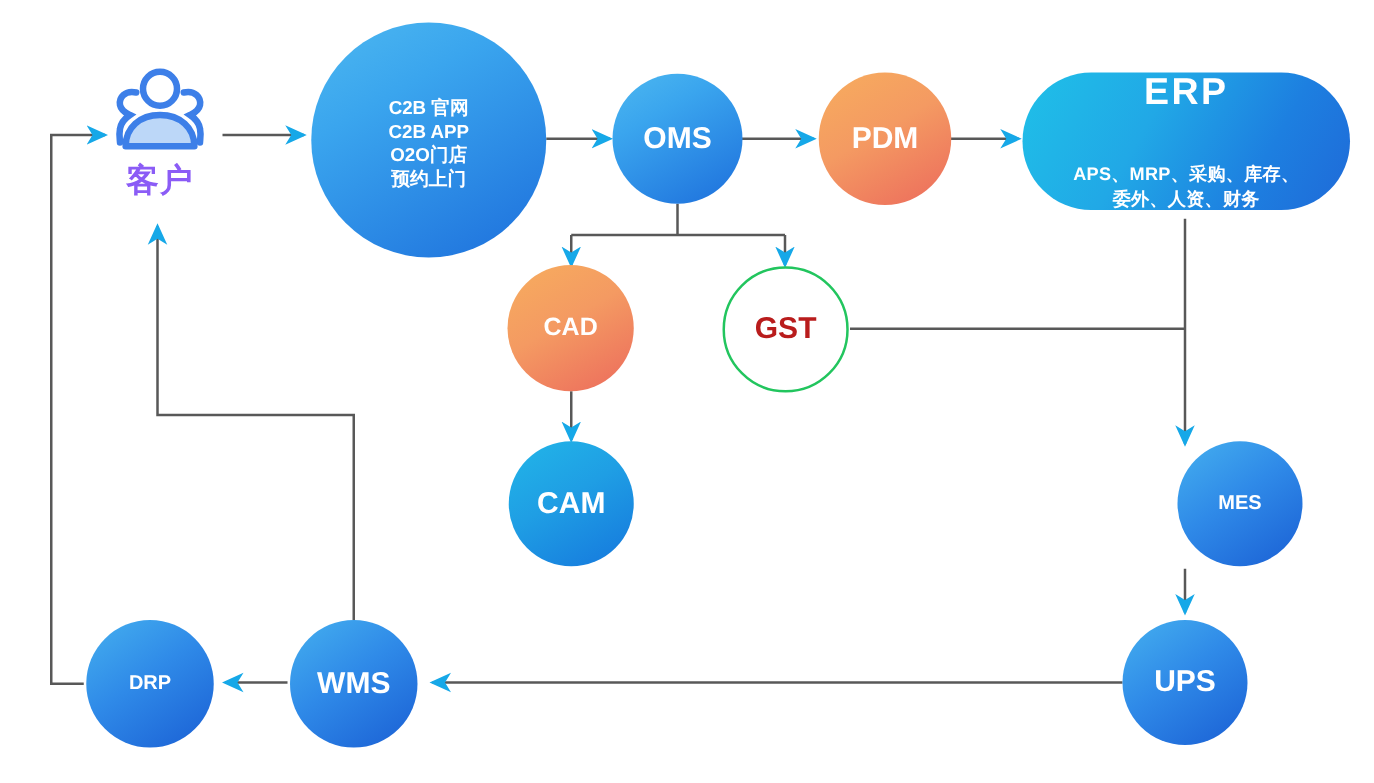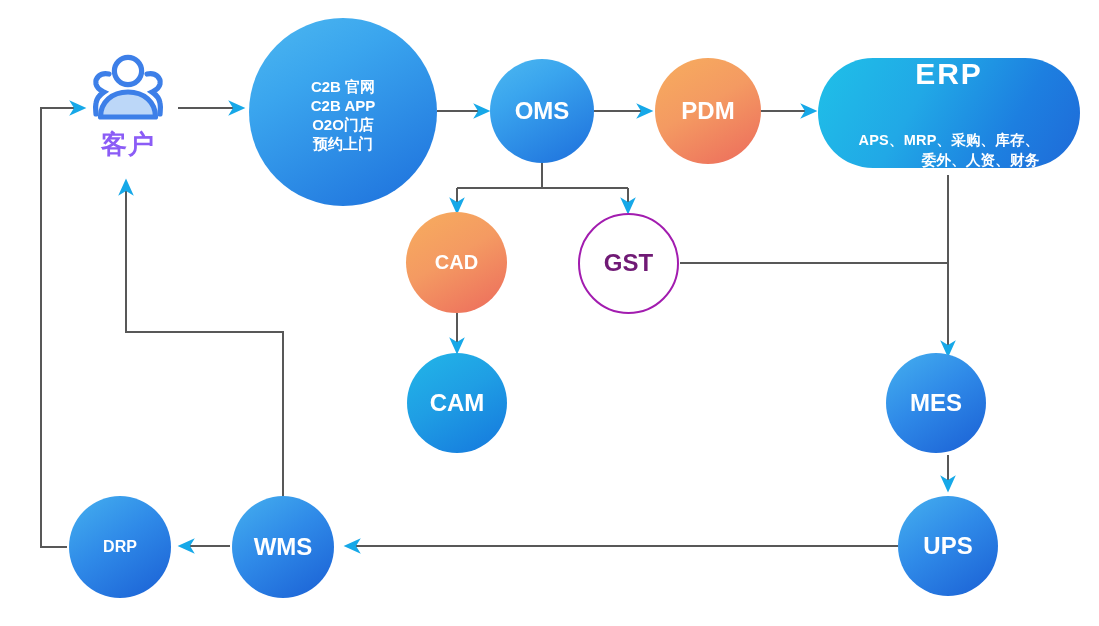--- a/index.html
+++ b/index.html
@@ -52,22 +52,22 @@
   }
   .g-erp {
     background: linear-gradient(120deg, #1fc0e8 0%, #21a8e6 38%, #1d7fe0 72%, #1f6ad8 100%);
     gap: 20px;
   }
   .g-orange {
     background: linear-gradient(150deg, #f7ad5e 0%, #f49a62 45%, #ec6a5c 100%);
   }
   .g-outline {
     background: #ffffff;
-    border: 2px solid #a21caf;
-    color: #701a75;
+    border: 2px solid #22c55e;
+    color: #b91c1c;
   }
 
   .node-title { font-size: 25px; letter-spacing: 0.5px; }
   .node-title-lg { font-size: 30px; letter-spacing: 2px; }
   .node-sub { font-size: 14.5px; font-weight: bold; letter-spacing: 0.2px; }
   .node-sub-tight { font-size: 15px; font-weight: bold; line-height: 1.28; }
 
   
   #customer {
     position: absolute;
@@ -170,39 +170,39 @@
   <div class="node circle g-blue" style="left:490px; top:59px; width:104px; height:104px; font-size:24px;">
     <span>OMS</span>
   </div>
 
   <div class="node circle g-orange" style="left:655px; top:58px; width:106px; height:106px; font-size:24px;">
     <span>PDM</span>
   </div>
 
   <div class="node pill g-erp" style="left:818px; top:58px; width:262px; height:110px;">
     <div class="node-title-lg">ERP</div>
-    <div class="node-sub" style="margin-top:20px; line-height:1.35;text-align:right;">
+    <div class="node-sub" style="margin-top:20px; line-height:1.35;">
       <div>APS、MRP、采购、库存、</div>
       <div>委外、人资、财务</div>
     </div>
   </div>
 
   <div class="node circle g-orange" style="left:406px; top:212px; width:101px; height:101px; font-size:20px;">
     <span>CAD</span>
   </div>
 
   <div class="node circle g-outline" style="left:578px; top:213px; width:101px; height:101px; font-size:24px;">
     <span>GST</span>
   </div>
 
   <div class="node circle g-cyan" style="left:407px; top:353px; width:100px; height:100px; font-size:24px;">
     <span>CAM</span>
   </div>
 
-  <div class="node circle g-blue-deep" style="left:886px; top:353px; width:100px; height:100px; font-size:24px;">
+  <div class="node circle g-blue-deep" style="left:942px; top:353px; width:100px; height:100px; font-size:16px;">
     <span>MES</span>
   </div>
 
   <div class="node circle g-blue-deep" style="left:898px; top:496px; width:100px; height:100px; font-size:24px;">
     <span>UPS</span>
   </div>
 
   <div class="node circle g-blue-deep" style="left:232px; top:496px; width:102px; height:102px; font-size:24px;">
     <span>WMS</span>
   </div>

